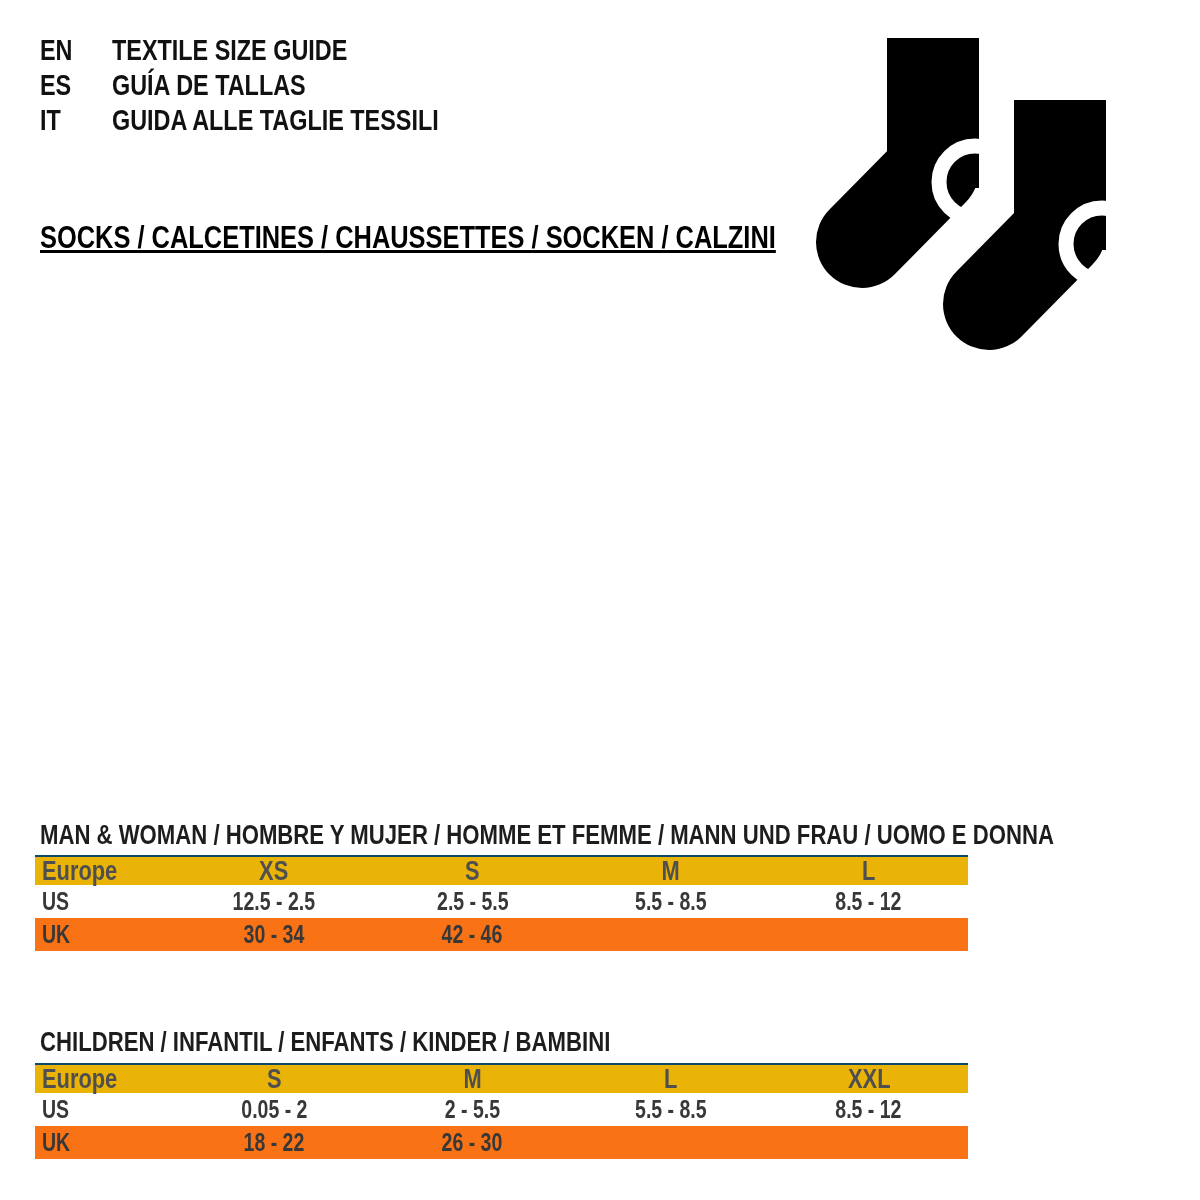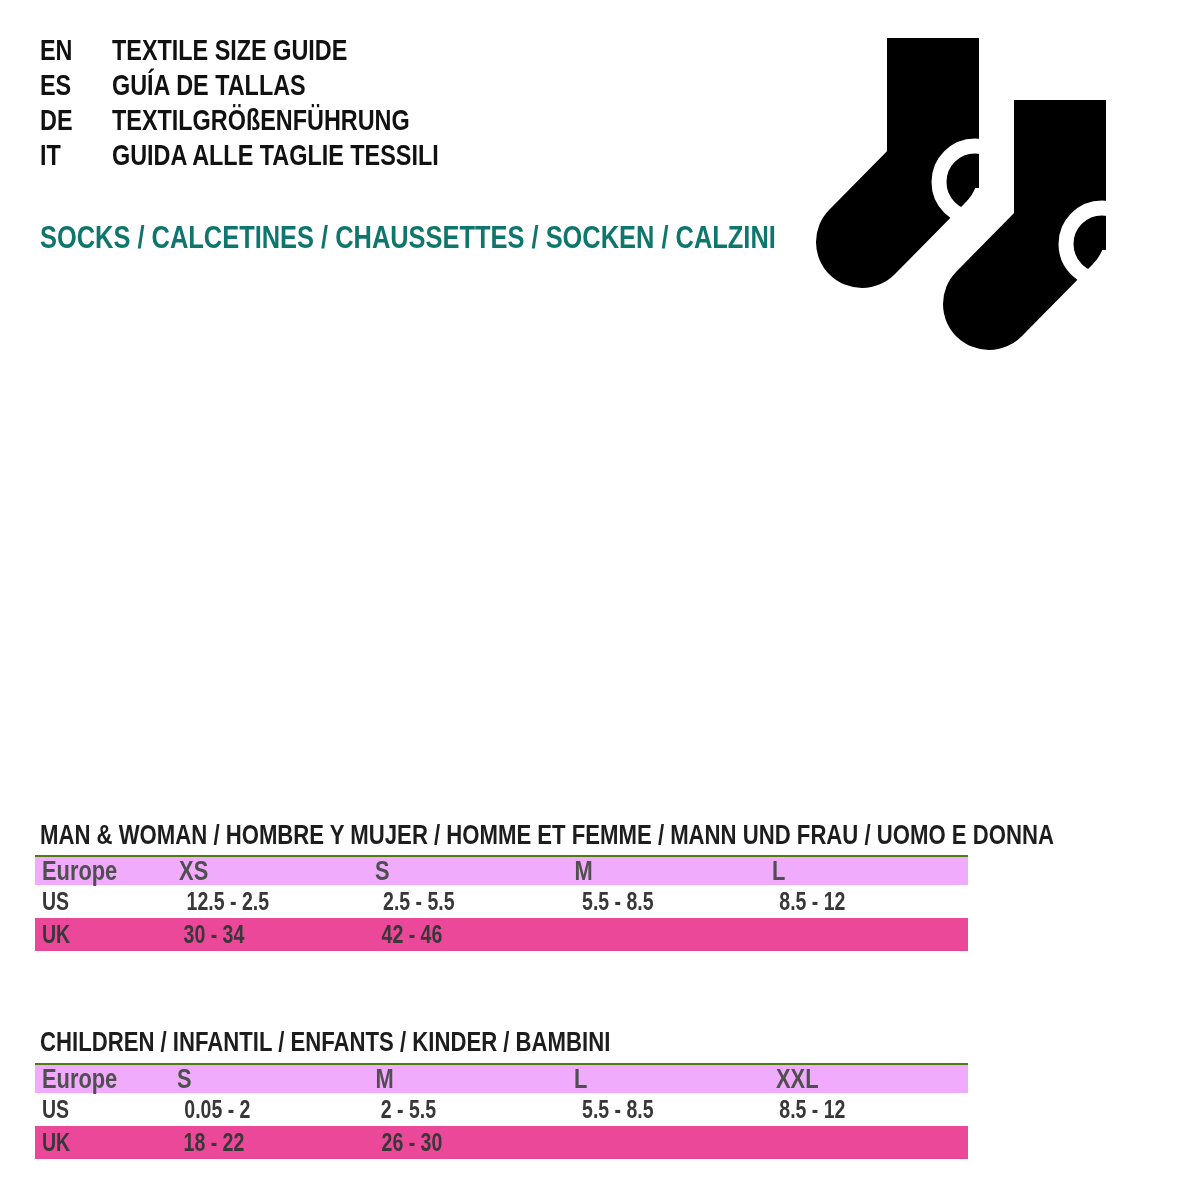--- a/index.html
+++ b/index.html
@@ -18,64 +18,60 @@
   .cxc { display:inline-block; transform:scaleX(0.78); transform-origin:center center; white-space:nowrap; }
   .cxt { display:inline-block; transform:scaleX(0.82); transform-origin:left center; white-space:nowrap; }
 
   
   .lang-block { position:absolute; left:40px; top:33px; }
   .lang-row { display:flex; align-items:flex-start; height:35px; font-size:30px; color:#111; }
   .lang-row .code { width:72px; flex:none; }
 
   
   .category-line { position:absolute; left:40px; top:220px; height:36px;
-                   display:flex; align-items:center; font-size:31px; color:#0f766e; }
+                   display:flex; align-items:center; font-size:31px; color:#000000;text-decoration:underline; }
 
   
   .icon-socks { position:absolute; left:812px; top:30px; }
 
   
   .section-title { position:absolute; left:40px; height:34px; display:flex;
                    align-items:center; font-size:27px; color:#1d1d1d; }
   #title-man-woman { top:818px; }
   #title-children  { top:1025px; }
 
   
   .size-table { position:absolute; left:35px; width:933px; }
   #table-man-woman { top:855px; }
   #table-children  { top:1063px; }
   .trow { display:grid; grid-template-columns:140px 1fr 1fr 1fr 1fr; }
   .trow.thead {
     height:28px; line-height:28px;
-    background:#f0abfc;
-    border-top:2px solid #4d7c0f;
+    background:#eab308;
+    border-top:2px solid #0c4a6e;
     color:#4f4f4f;
     font-size:28px;
   }
   .trow.tbody { height:33px; line-height:33px; font-size:25px; color:#383838; }
-  .trow.row-uk { background:#ec4899; }
+  .trow.row-uk { background:#f97316; }
   .td { overflow:visible; }
   .td.left { text-align:left; padding-left:7px; }
-  .td.center { text-align:left; }
+  .td.center { text-align:center; }
 </style>
 </head>
 <body>
 
 <section class="lang-block">
   <div class="lang-row">
     <span class="code"><span class="cx">EN</span></span>
     <span class="cx">TEXTILE SIZE GUIDE</span>
   </div>
   <div class="lang-row">
     <span class="code"><span class="cx">ES</span></span>
     <span class="cx">GUÍA DE TALLAS</span>
-  </div>
-  <div class="lang-row">
-    <span class="code"><span class="cx">DE</span></span>
-    <span class="cx">TEXTILGRÖßENFÜHRUNG</span>
   </div>
   <div class="lang-row">
     <span class="code"><span class="cx">IT</span></span>
     <span class="cx">GUIDA ALLE TAGLIE TESSILI</span>
   </div>
 </section>
 
 <div class="category-line">
   <span class="cxt" style="font-size:31px;">SOCKS / CALCETINES / CHAUSSETTES / SOCKEN / CALZINI</span>
 </div>

